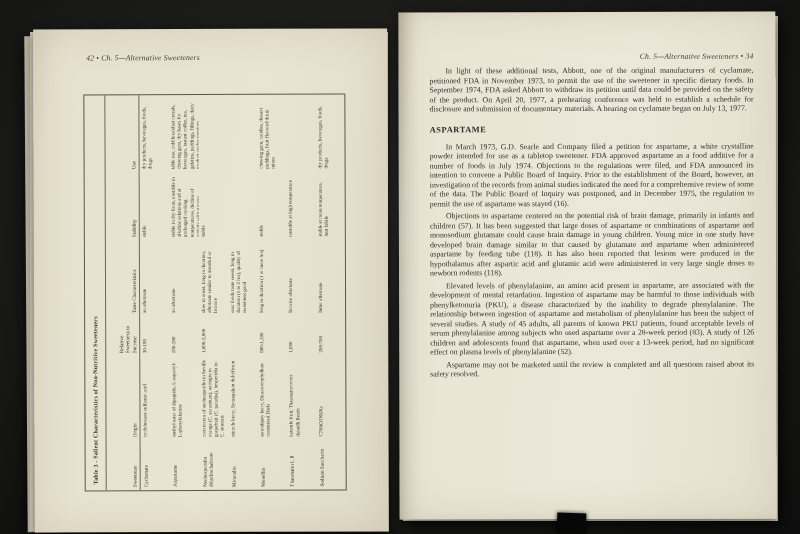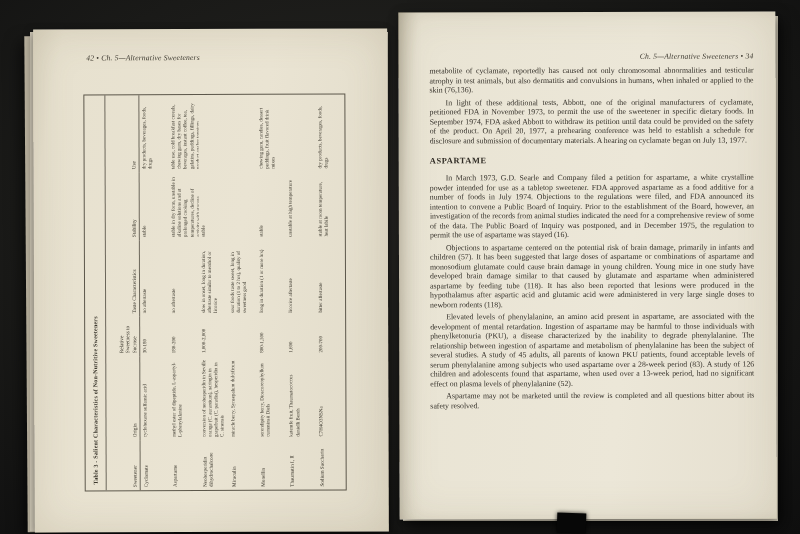--- a/index.html
+++ b/index.html
@@ -145,25 +145,24 @@
           <div class="tc">dry products, beverages, foods, drugs</div>
 
         </div>
       </div>
     </div>
   </div>
 
   <div class="right-page">
     <div class="page-header ph-right">Ch. 5—Alternative Sweeteners  •  34</div>
     <div class="rp-inner">
-      <p class="para noindent">metabolite of cyclamate, reportedly has caused not only chromosomal abnormalities and testicular atrophy in test animals, but also dermatitis and convulsions in humans, when inhaled or applied to the skin (76,136).</p>
       <p class="para">In light of these additional tests, Abbott, one of the original manufacturers of cyclamate, petitioned FDA in November 1973, to permit the use of the sweetener in specific dietary foods. In September 1974, FDA asked Abbott to withdraw its petition until data could be provided on the safety of the product. On April 20, 1977, a prehearing conference was held to establish a schedule for disclosure and submission of documentary materials. A hearing on cyclamate began on July 13, 1977.</p>
       <h2 class="section-heading">ASPARTAME</h2>
       <p class="para">In March 1973, G.D. Searle and Company filed a petition for aspartame, a white crystalline powder intended for use as a tabletop sweetener. FDA approved aspartame as a food additive for a number of foods in July 1974. Objections to the regulations were filed, and FDA announced its intention to convene a Public Board of Inquiry. Prior to the establishment of the Board, however, an investigation of the records from animal studies indicated the need for a comprehensive review of some of the data. The Public Board of Inquiry was postponed, and in December 1975, the regulation to permit the use of aspartame was stayed (16).</p>
       <p class="para">Objections to aspartame centered on the potential risk of brain damage, primarily in infants and children (57). It has been suggested that large doses of aspartame or combinations of aspartame and monosodium glutamate could cause brain damage in young children. Young mice in one study have developed brain damage similar to that caused by glutamate and aspartame when administered aspartame by feeding tube (118). It has also been reported that lesions were produced in the hypothalamus after aspartic acid and glutamic acid were administered in very large single doses to newborn rodents (118).</p>
       <p class="para">Elevated levels of phenylalanine, an amino acid present in aspartame, are associated with the development of mental retardation. Ingestion of aspartame may be harmful to those individuals with phenylketonuria (PKU), a disease characterized by the inability to degrade phenylalanine. The relationship between ingestion of aspartame and metabolism of phenylalanine has been the subject of several studies. A study of 45 adults, all parents of known PKU patients, found acceptable levels of serum phenylalanine among subjects who used aspartame over a 28-week period (83). A study of 126 children and adolescents found that aspartame, when used over a 13-week period, had no significant effect on plasma levels of phenylalanine (52).</p>
-      <p class="para">Aspartame may not be marketed until the review is completed and all questions bitter about its safety resolved.</p>
+      <p class="para">Aspartame may not be marketed until the review is completed and all questions raised about its safety resolved.</p>
     </div>
   </div>
 
   <div class="clip"></div>
 
 </div>
 
 </body></html>

